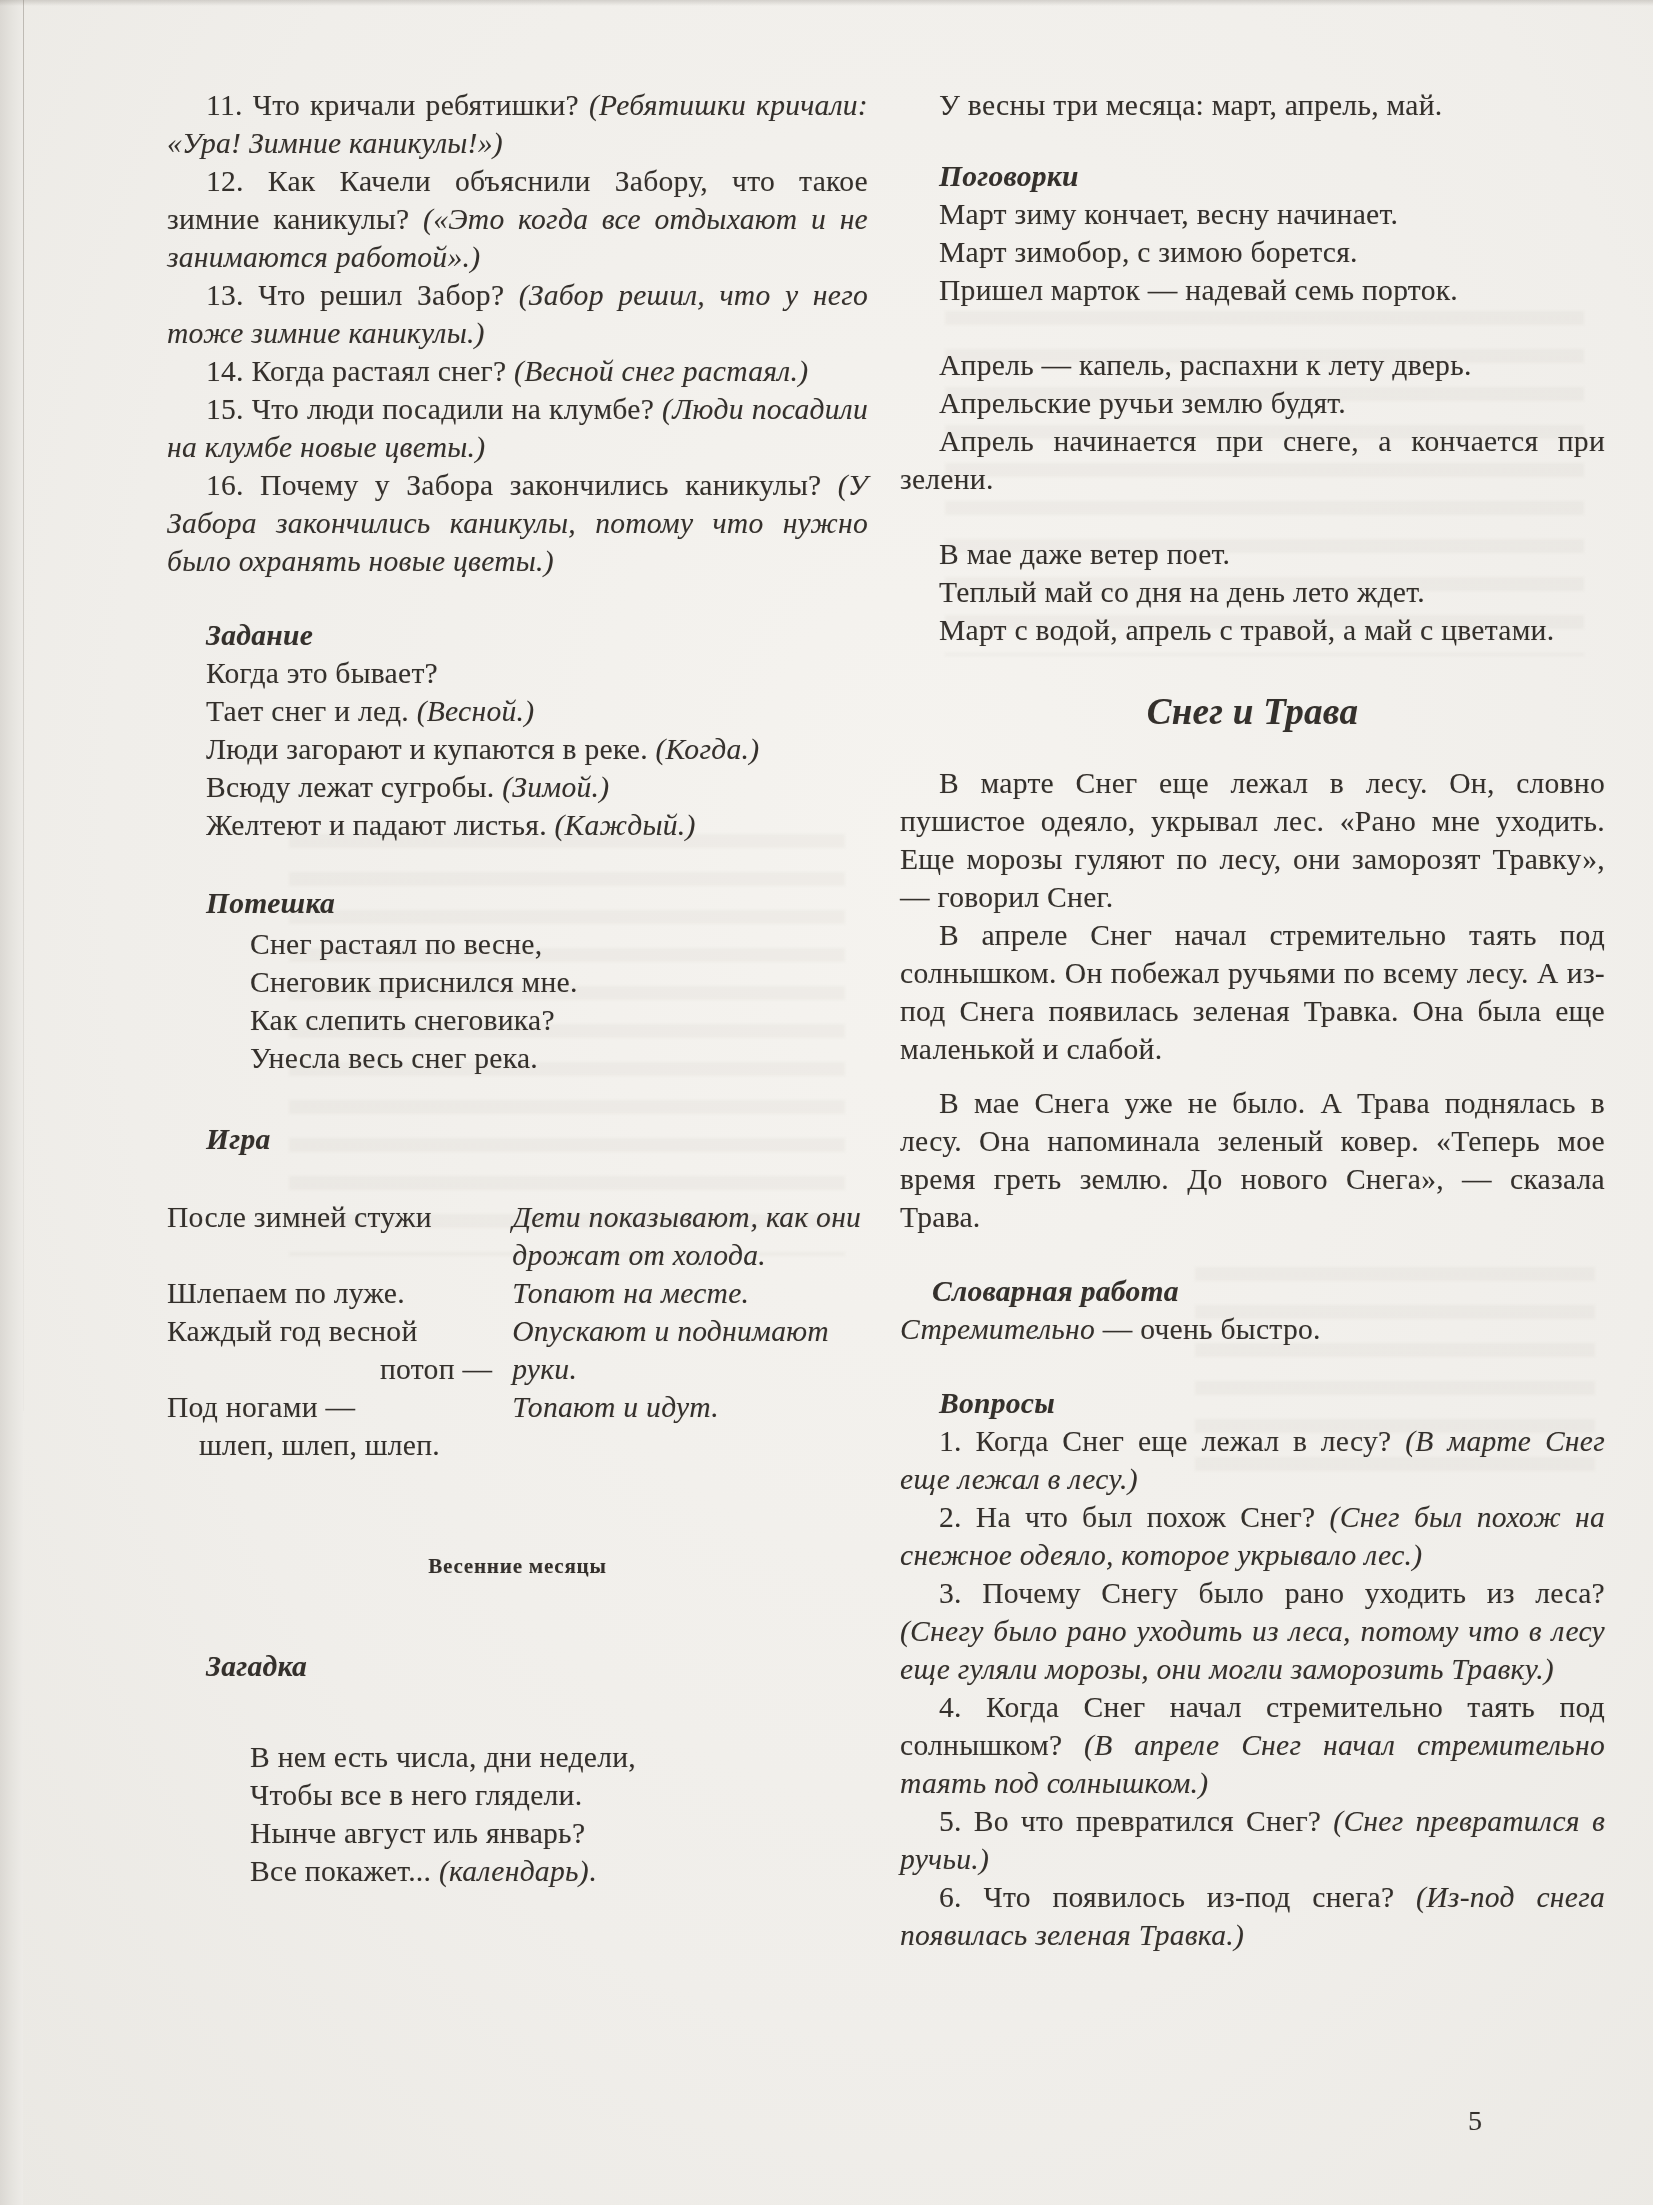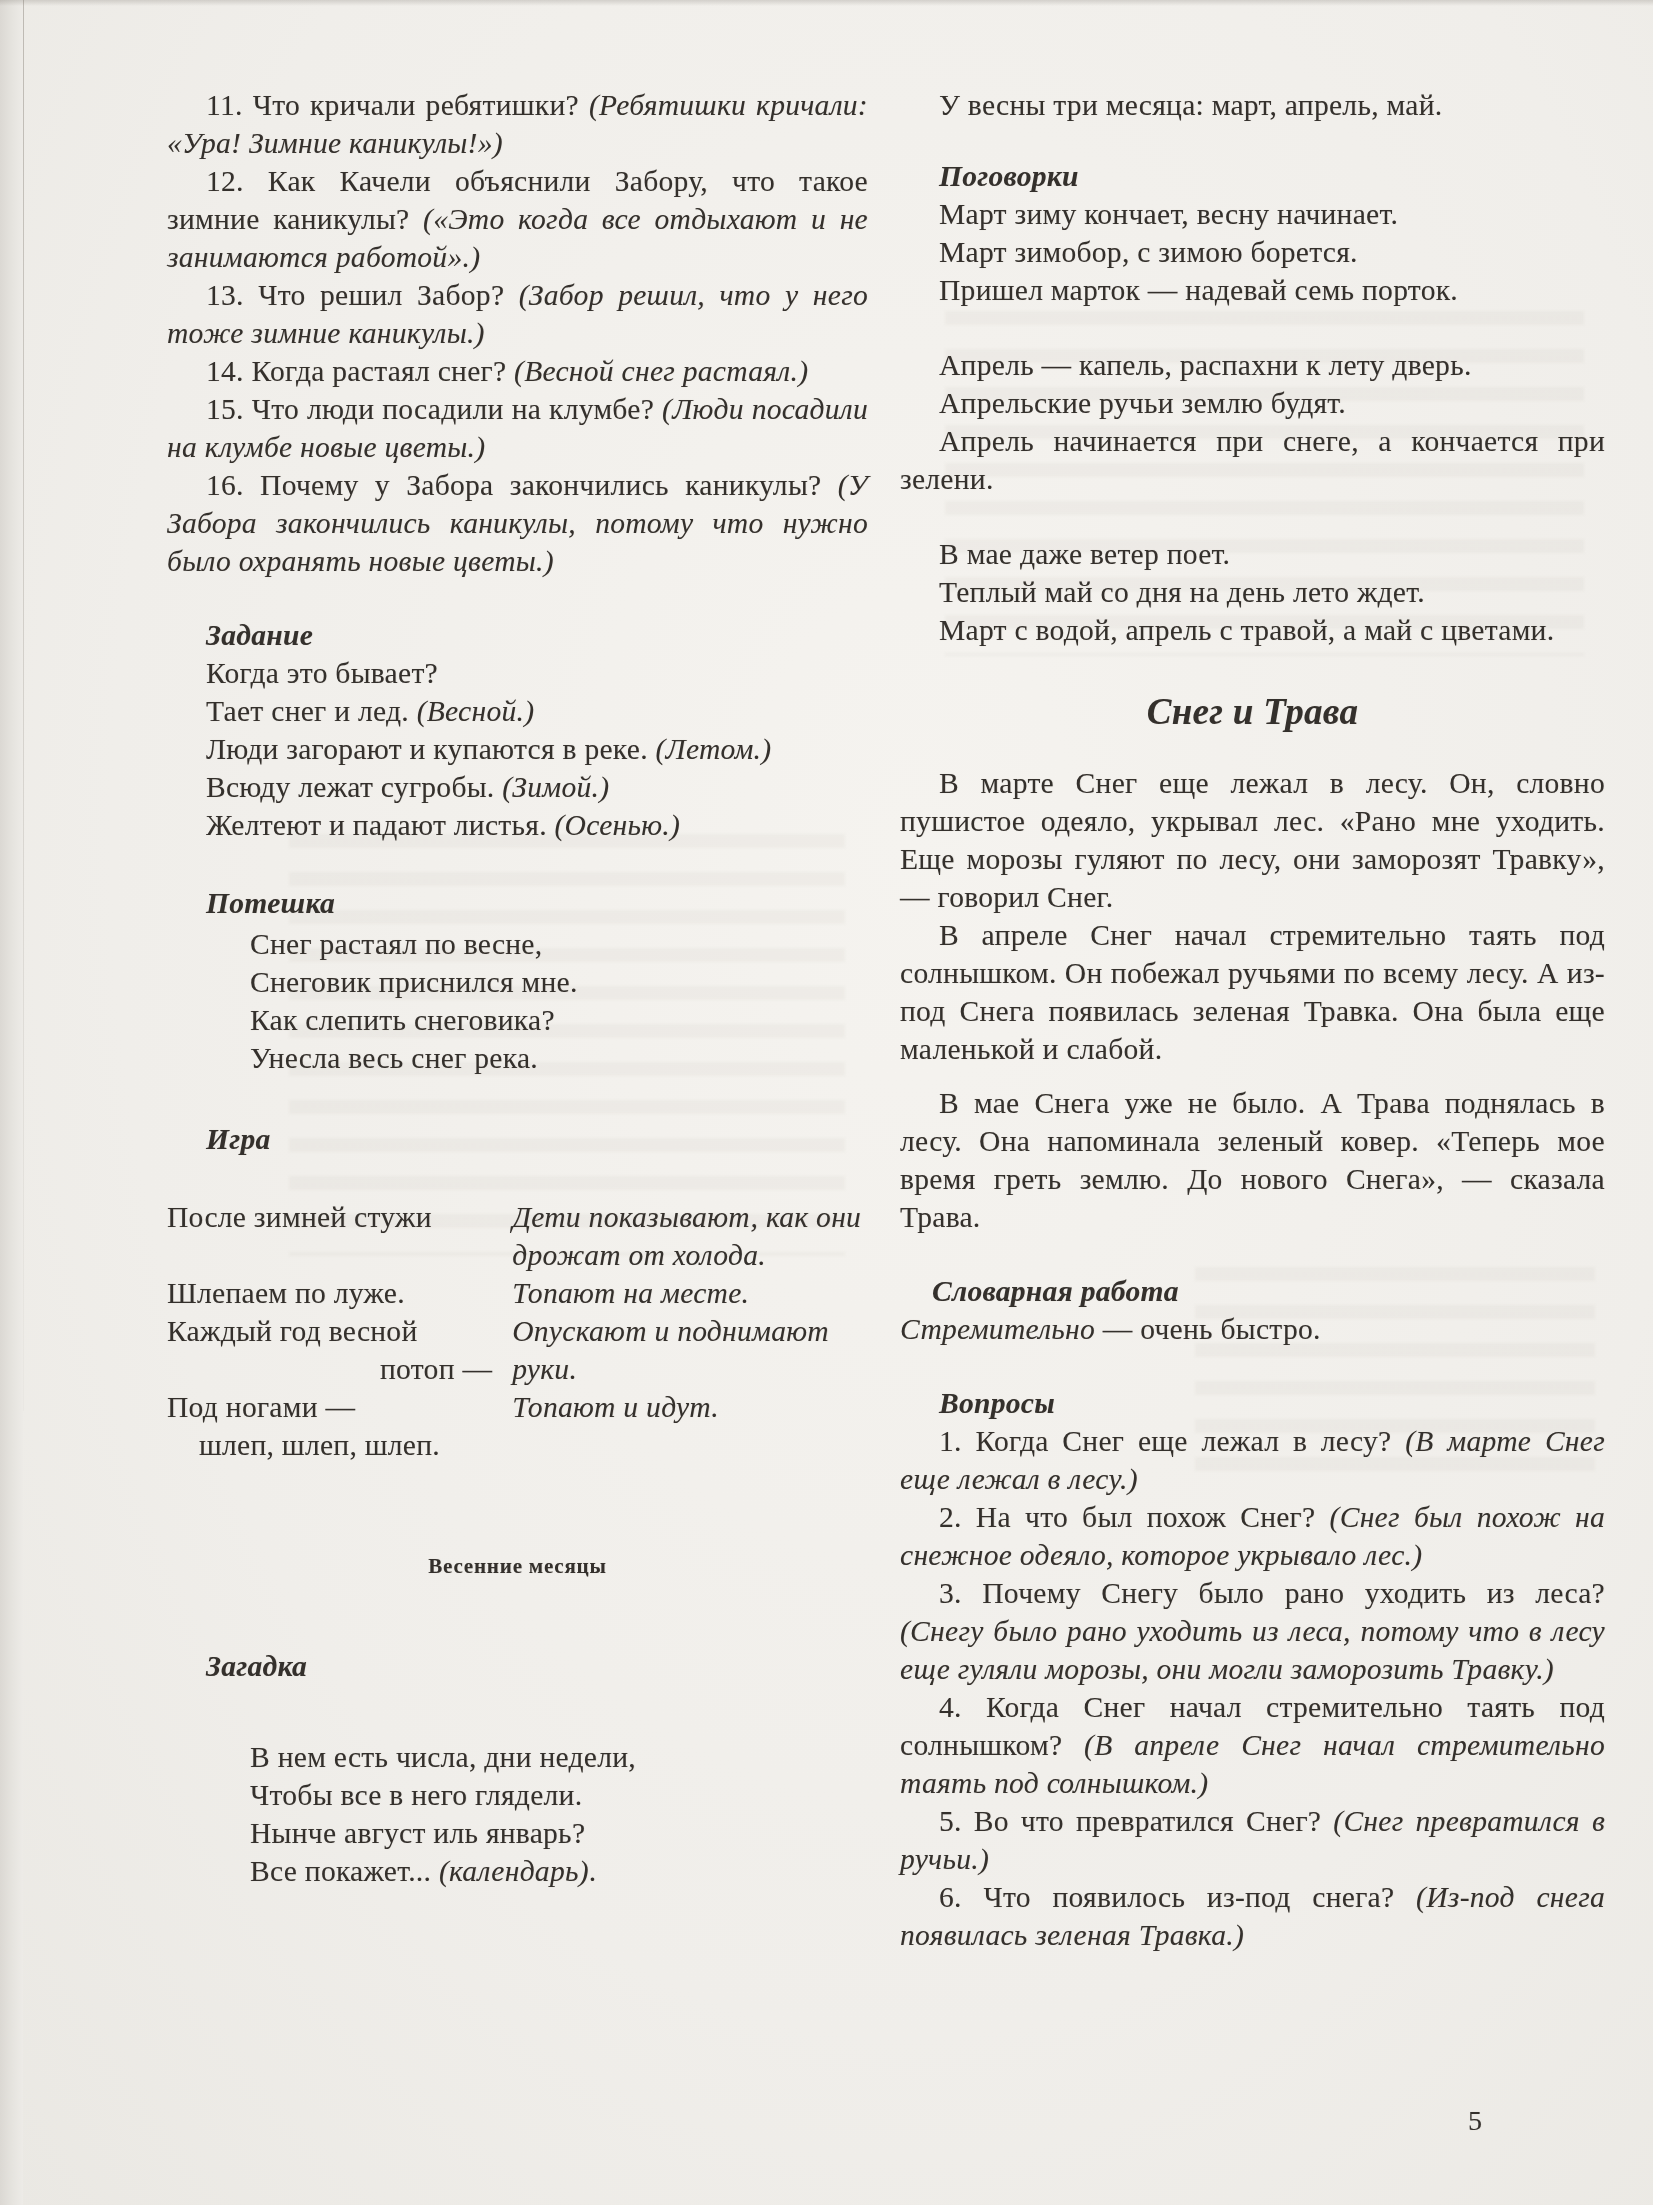--- a/index.html
+++ b/index.html
@@ -99,23 +99,23 @@
   <p class="q"><span>11. Что кричали ребятишки? </span><span class="ans">(Ребятишки кричали: «Ура! Зимние каникулы!»)</span></p>
   <p class="q"><span>12. Как Качели объяснили Забору, что такое зимние каникулы? </span><span class="ans">(«Это когда все отдыхают и не занимаются работой».)</span></p>
   <p class="q"><span>13. Что решил Забор? </span><span class="ans">(Забор решил, что у него тоже зимние каникулы.)</span></p>
   <p class="q"><span>14. Когда растаял снег? </span><span class="ans">(Весной снег растаял.)</span></p>
   <p class="q"><span>15. Что люди посадили на клумбе? </span><span class="ans">(Люди посадили на клумбе новые цветы.)</span></p>
   <p class="q"><span>16. Почему у Забора закончились каникулы? </span><span class="ans">(У Забора закончились каникулы, потому что нужно было охранять новые цветы.)</span></p>
 
   <p class="sec m-zadanie">Задание</p>
   <p class="task-item">Когда это бывает?</p>
   <p class="task-item"><span>Тает снег и лед. </span><span class="ans">(Весной.)</span></p>
-  <p class="task-item"><span>Люди загорают и купаются в реке. </span><span class="ans">(Летом.)</span></p>
+  <p class="task-item"><span>Люди загорают и купаются в реке. </span><span class="ans">(Когда.)</span></p>
   <p class="task-item"><span>Всюду лежат сугробы. </span><span class="ans">(Зимой.)</span></p>
-  <p class="task-item"><span>Желтеют и падают листья. </span><span class="ans">(Осенью.)</span></p>
+  <p class="task-item"><span>Желтеют и падают листья. </span><span class="ans">(Каждый.)</span></p>
 
   <p class="sec m-poteshka">Потешка</p>
   <div class="poem">
     <div>Снег растаял по весне,</div>
     <div>Снеговик приснился мне.</div>
     <div>Как слепить снеговика?</div>
     <div>Унесла весь снег река.</div>
   </div>
 
   <p class="sec m-igra">Игра</p>

